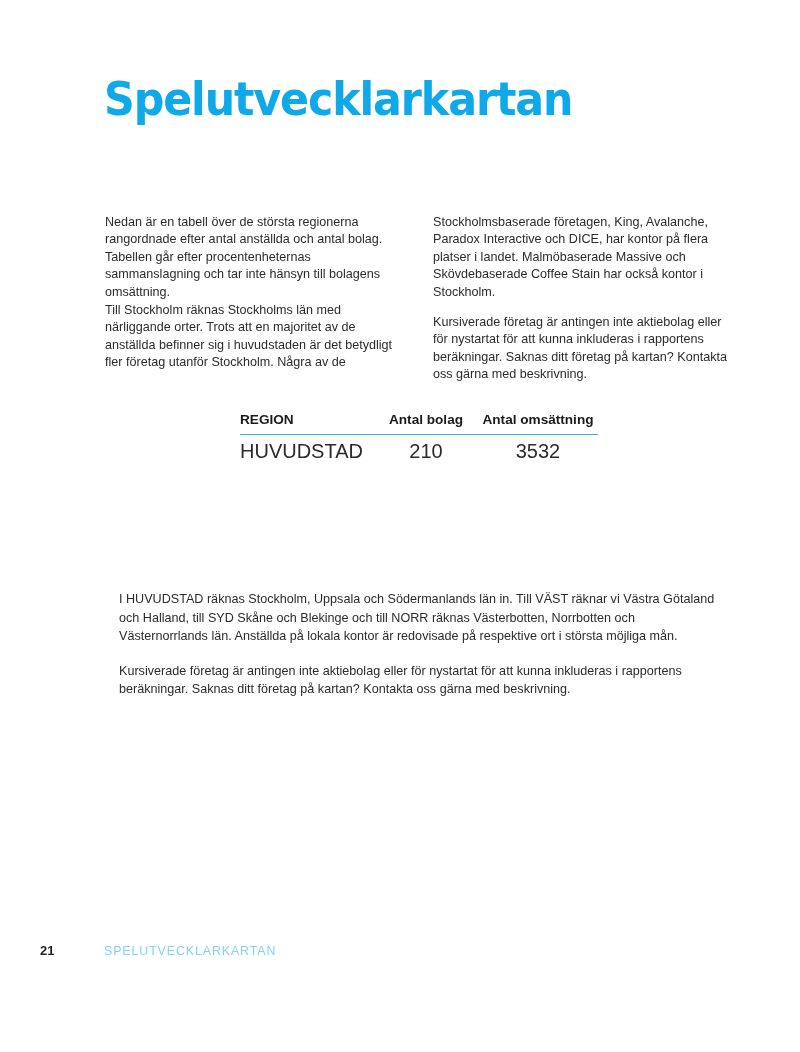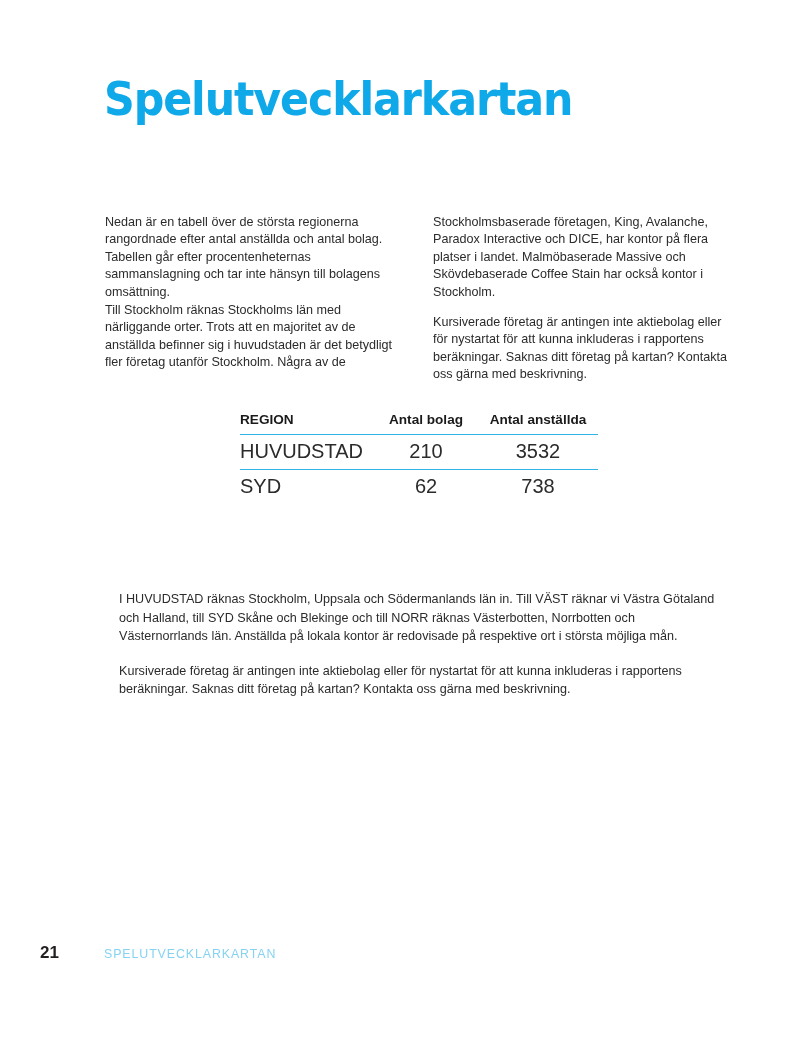--- a/index.html
+++ b/index.html
@@ -117,21 +117,21 @@
 
   
   .footer {
     position: absolute;
     left: 40px;
     top: 943px;
     display: flex;
     align-items: baseline;
   }
   .footer-page {
-    font-size: 17px;
+    font-size: 13px;
     font-weight: 700;
     color: #231f20;
     width: 64px;
     display: inline-block;
   }
   .footer-label {
     font-size: 12.4px;
     letter-spacing: 0.9px;
     color: #85d3f2;
     font-weight: 400;
@@ -155,33 +155,28 @@
       <p class="spaced">Kursiverade företag är antingen inte aktiebolag eller för nystartat för att kunna inkluderas i rapportens beräkningar. Saknas ditt företag på kartan? Kontakta oss gärna med beskrivning.</p>
     </div>
   </div>
 
   <div class="table-wrap">
     <table class="data-table">
       <thead>
         <tr>
           <th class="col-region">REGION</th>
           <th class="col-bolag">Antal bolag</th>
-          <th class="col-anst">Antal anställda</th>
+          <th class="col-anst">Antal omsättning</th>
         </tr>
       </thead>
       <tbody>
         <tr>
           <td class="col-region">HUVUDSTAD</td>
           <td class="col-bolag">210</td>
           <td class="col-anst">3532</td>
-        </tr>
-        <tr>
-          <td class="col-region">SYD</td>
-          <td class="col-bolag">62</td>
-          <td class="col-anst">738</td>
         </tr>
       </tbody>
     </table>
   </div>
 
   <div class="notes">
     <p>I HUVUDSTAD räknas Stockholm, Uppsala och Södermanlands län in. Till VÄST räknar vi Västra Götaland och Halland, till SYD Skåne och Blekinge och till NORR räknas Västerbotten, Norrbotten och Västernorrlands län. Anställda på lokala kontor är redovisade på respektive ort i största möjliga mån.</p>
     <p class="second">Kursiverade företag är antingen inte aktiebolag eller för nystartat för att kunna inkluderas i rapportens beräkningar. Saknas ditt företag på kartan? Kontakta oss gärna med beskrivning.</p>
   </div>
 

